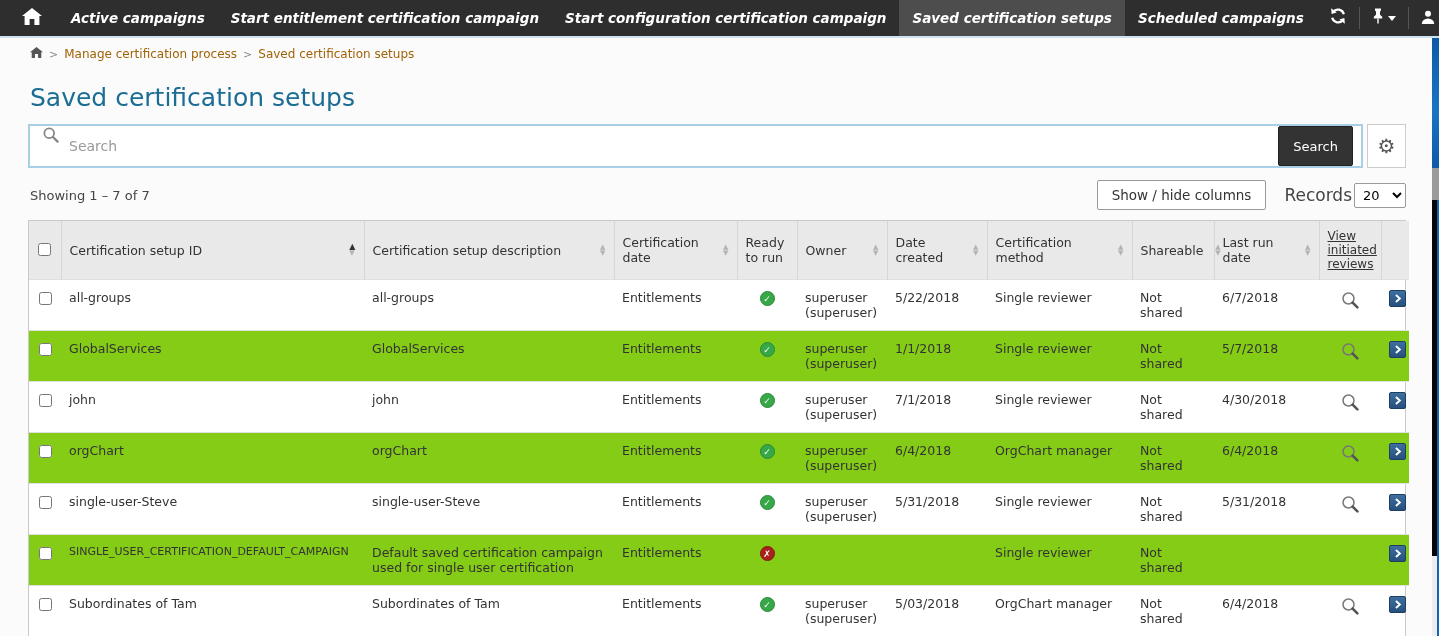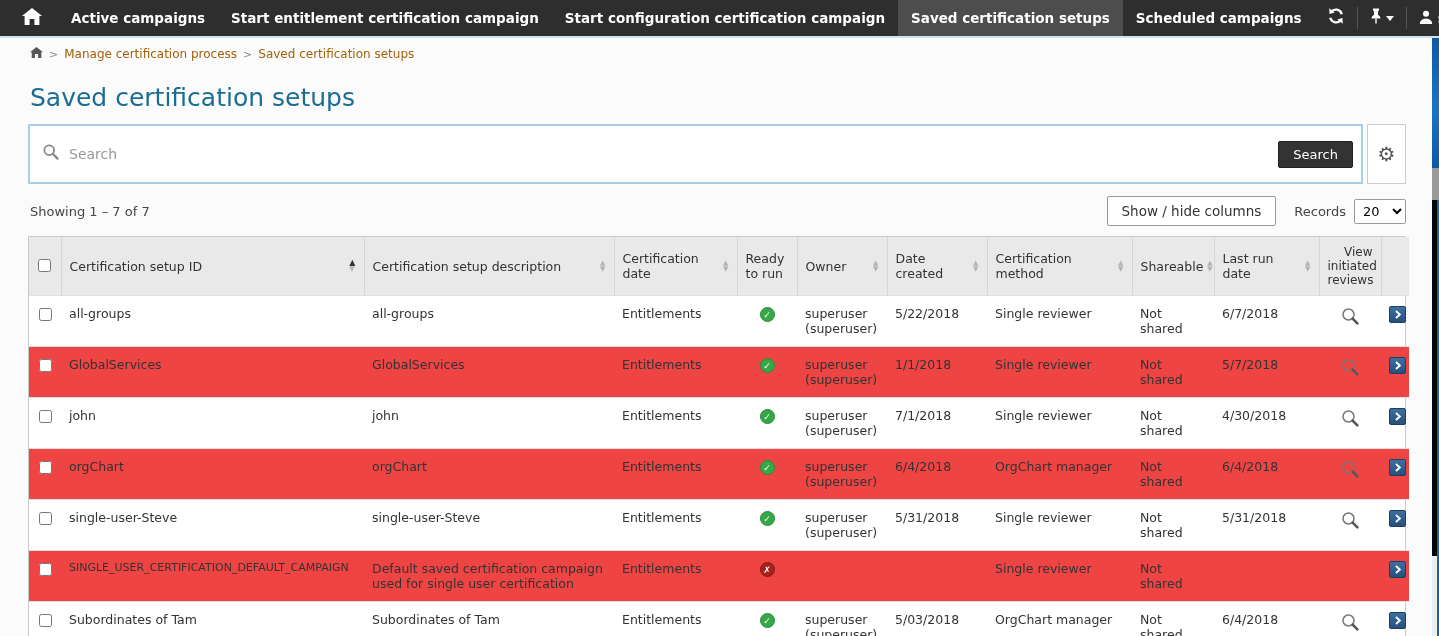--- a/index.html
+++ b/index.html
@@ -1,21 +1,21 @@
 <!DOCTYPE html>
 <html><head>
 <meta charset="utf-8">
 <style>
   * { box-sizing: border-box; margin: 0; padding: 0; }
   html,body { width:1439px; height:636px; overflow:hidden; background:#fbfbfb;
     font-family:"DejaVu Sans","Liberation Sans",sans-serif; color:#333; }
 
   
   .topnav { height:38px; background:#2e2e2e; display:flex; align-items:stretch;
-    border-bottom:2px solid #cfe2ef; position:relative; z-index:5; }
+    border-bottom:2px solid #cfe2ef; position:relative; z-index:5;font-style:italic; }
   .home-btn { display:flex; align-items:center; padding:0 16px 0 22px; cursor:pointer; }
   .nav-item { display:flex; align-items:center; padding:0 13px; color:#fff;
     font-size:13.5px; font-weight:600; white-space:nowrap; cursor:pointer; }
   .nav-item.active { background:#4d4d4d; }
   .nav-right { margin-left:auto; display:flex; align-items:stretch; }
   .nav-tool { display:flex; align-items:center; padding:0 12px; cursor:pointer; }
   .nav-divider { width:1px; background:#555; margin:7px 0; }
   .user-label { color:#fff; font-size:13.5px; font-weight:600; margin:0 5px; }
   .caret { width:0; height:0; border-left:4px solid transparent; border-right:4px solid transparent;
     border-top:5px solid #fff; margin-left:4px; }
@@ -25,51 +25,51 @@
     display:flex; align-items:center; gap:6px; }
   .crumb-sep { color:#888; font-size:11px; }
   .crumb-link { color:#a16207; cursor:pointer; }
 
   
   .page-title { margin:14px 0 12px 30px; font-size:25px; font-weight:400; color:#1b6d93; }
 
   
   .search-row { display:flex; align-items:stretch; margin:0 33px 0 28px; gap:4px; }
   .search-box { flex:1; border:2px solid #a9cfe4; background:#fff; display:flex;
-    align-items:center; height:60px; padding:0 8px; }
+    height:44px; padding:0 8px; }
   .search-input { flex:1; border:none; outline:none; font-size:14px; color:#555;
     font-family:inherit; background:transparent; }
   .search-input::placeholder { color:#999; }
   .btn-dark { background:#333; color:#fff; border:1px solid #222; border-radius:2px;
     font-size:13px; font-family:inherit; padding:5px 14px; cursor:pointer; }
   .gear-box { width:39px; background:#fff; border:1px solid #ccc; display:flex;
     align-items:center; justify-content:center; font-size:20px; color:#555; cursor:pointer; }
 
   
   .list-controls { display:flex; align-items:center; margin:12px 33px 10px 30px;
     font-size:13px; color:#444; }
   .lc-right { margin-left:auto; display:flex; align-items:center; }
   .btn-outline { background:#fff; border:1px solid #9a9a9a; border-radius:2px; color:#333;
     font-size:13.5px; font-family:inherit; padding:6px 14px; cursor:pointer; }
-  .records-label { margin:0 8px 0 18px; font-size:13px; }
+  .records-label { margin:0 2px 0 18px; font-size:17px; }
   .records-select { font-family:inherit; font-size:13px; padding:3px 4px; border:1px solid #9a9a9a;
     border-radius:2px; background:#fff; width:52px; }
 
   
   .table-wrap { margin:0 33px 0 28px; border:1px solid #c9c9c9; background:#fff; }
   table { width:100%; border-collapse:collapse; table-layout:fixed; font-size:12.5px; }
   thead th { background:#e9e9e9; font-weight:400; text-align:left; vertical-align:middle;
     padding:8px; height:50px; border-left:1px solid #d6d6d6; color:#333; }
   thead th:first-child { border-left:none; }
-  .th-i { display:flex; justify-content:space-between; align-items:center; gap:4px; }
+  .th-i { display:flex; justify-content:space-between; align-items:center; gap:12px; }
   .sort { display:flex; flex-direction:column; line-height:6px; font-size:7px;
     color:#b3b3b3; cursor:pointer; font-style:normal; }
   .sort .on { color:#333; font-size:8px; }
   tbody td { padding:10px 8px; vertical-align:top; border-top:1px solid #e0e0e0; }
-  tbody tr.even { background:#ef4444; }
+  tbody tr.even { background:#84cc16; }
   .c-cb { text-align:center; }
   .c-cb input, thead .c-cb input { margin-top:2px; }
   .c-view, .c-go { text-align:center; }
   .c-ready { text-align:center; }
   td.c-id.long { font-size:11px; word-break:break-all; }
   .ready-badge { display:inline-block; width:15px; height:15px; border-radius:50%;
     color:#fff; font-size:9px; line-height:15px; text-align:center; font-weight:700; }
   .ready-yes { background:#36a847; border:1px solid #2a8a38; }
   .ready-no  { background:#a8211b; border:1px solid #8a1712; }
   .mag-btn { background:none; border:none; cursor:pointer; padding:0; }
@@ -265,21 +265,21 @@
       </th>
       <th>
         <div class="th-i">
               <span>Last run date</span>
           <i class="sort">
                 <span>▲</span>
                 <span>▼</span>
               </i>
             </div>
       </th>
-      <th style="text-align:right; font-size:12px;">
+      <th style="text-align:left; font-size:12px;text-decoration:underline;">
         <span>View initiated reviews</span>
       </th>
       <th></th>
     </tr>
   </thead>
   <tbody>
     <tr>
       <td class="c-cb"><input type="checkbox" style=""></td>
       <td class="c-id">all-groups</td>
       <td>all-groups</td>

